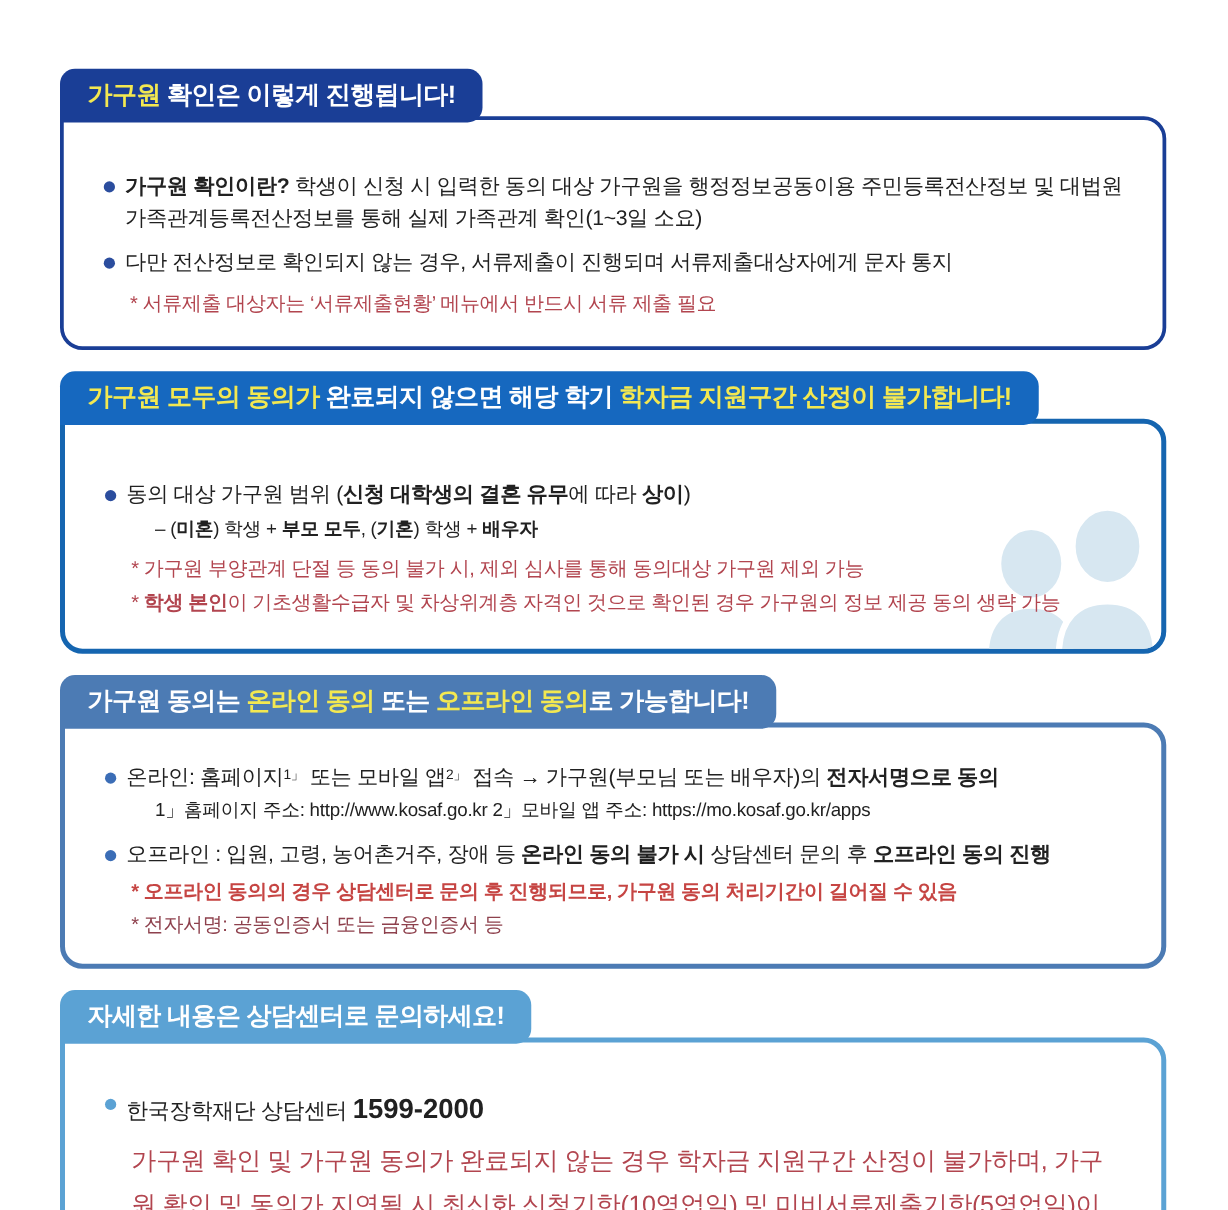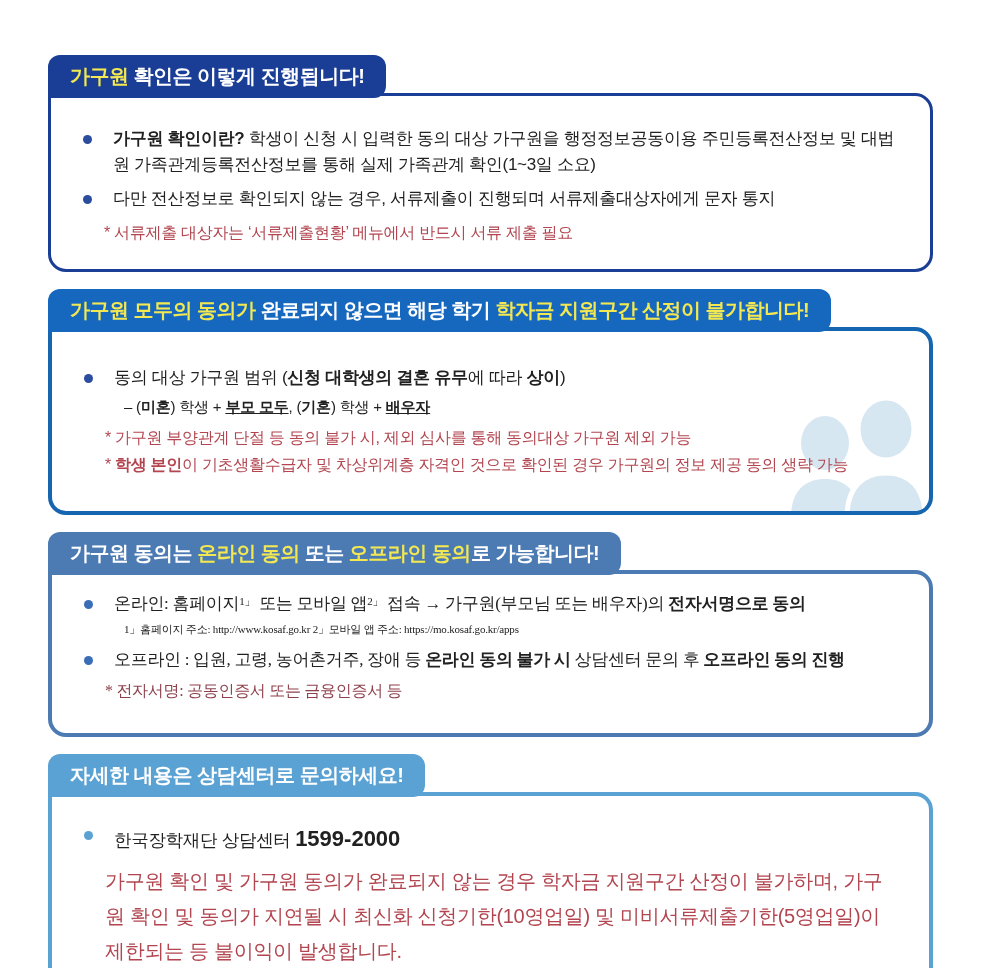--- a/index.html
+++ b/index.html
@@ -50,35 +50,35 @@
   .s2 .dot{background:#2b4d9e;}
   .s3 .tab{background:var(--steel);}
   .s3 .box{border:4px solid var(--steel);}
   .s3 .dot{background:#3b6db6;}
   .s4 .tab{background:var(--sky);}
   .s4 .box{border:4px solid var(--sky);}
   .s4 .dot{background:#5ba2d4;}
 
   .s1 .box{min-height:179px;padding:30px 30px 18px 32px;}
   .s2 .box{min-height:188px;padding:34px 30px 16px 32px;}
-  .s3 .box{min-height:167px;padding:17px 26px 14px 32px;font-family:Liberation Serif, serif;}
+  .s3 .box{min-height:167px;padding:17px 26px 14px 32px;}
   .s4 .box{min-height:148px;padding:26px 30px 16px 32px;}
 
-  .row{display:flex;gap:21px;margin-bottom:9px;}
+  .row{display:flex;gap:8px;margin-bottom:9px;margin-top:10px;}
   .dot{flex:0 0 9px;width:9px;height:9px;border-radius:50%;margin-top:9px;}
   .line{font-size:17px;line-height:1.5;color:var(--ink);letter-spacing:-0.3px;}
   .subline{padding-left:20px;margin:-4px 0 8px 20px;font-size:15px;letter-spacing:-0.2px;}
   .note{font-size:16px;line-height:1.45;padding-left:21px;margin-bottom:4px;letter-spacing:-0.3px;}
   .s3 .row{margin-bottom:6px;}
-  .s3 .subline{margin:-2px 0 10px 20px;font-size:11px;}
+  .s3 .subline{margin:-2px 0 10px 20px;font-size:15px;}
   .s4 .note{font-size:20px;line-height:1.75;padding-left:21px;padding-right:14px;margin-top:8px;}
   .phone-line{font-size:17.5px;}
 
   .seg-b{font-weight:700;}
-  .seg-u{text-decoration:underline;}
+  .seg-u{}
   .seg-sup{font-size:11px;vertical-align:4px;}
   .seg-big{font-size:22px;font-weight:700;letter-spacing:0;}
   .c-yellow{color:var(--yellow);}
   .c-red{color:var(--red);}
   .c-brightred{color:var(--brightred);}
   .c-darkred{color:var(--darkred);}
 
   .family{
     position:absolute;right:4px;bottom:-6px;z-index:0;
   }
@@ -138,20 +138,21 @@
   <div class="box">
     <div class="row">
       <span class="dot"></span>
       <p class="line"><span>온라인: 홈페이지</span><span class="seg-sup">1」</span><span> 또는 모바일 앱</span><span class="seg-sup">2」</span><span> 접속 → 가구원(부모님 또는 배우자)의 </span><span class="seg-b">전자서명으로 동의</span></p>
     </div>
     <p class="line subline"><span>1」홈페이지 주소: http://www.kosaf.go.kr   2」모바일 앱 주소: https://mo.kosaf.go.kr/apps</span></p>
     <div class="row">
       <span class="dot"></span>
       <p class="line"><span>오프라인 : 입원, 고령, 농어촌거주, 장애 등 </span><span class="seg-b">온라인 동의 불가 시</span><span> 상담센터 문의 후 </span><span class="seg-b">오프라인 동의 진행</span></p>
     </div>
+    <p class="note"><span class="seg-b c-brightred">* 오프라인 동의의 경우 상담센터로 문의 후 진행되므로, 가구원 동의 처리기간이 길어질 수 있음</span></p>
     <p class="note"><span class="c-darkred">* 전자서명: 공동인증서 또는 금융인증서 등</span></p>
   </div>
 </section>
 
 <section class="sec s4">
   <div class="tab">
     <span><span>자세한 내용은 상담센터로 문의하세요!</span></span>
   </div>
   <div class="box">
     <div class="row">

